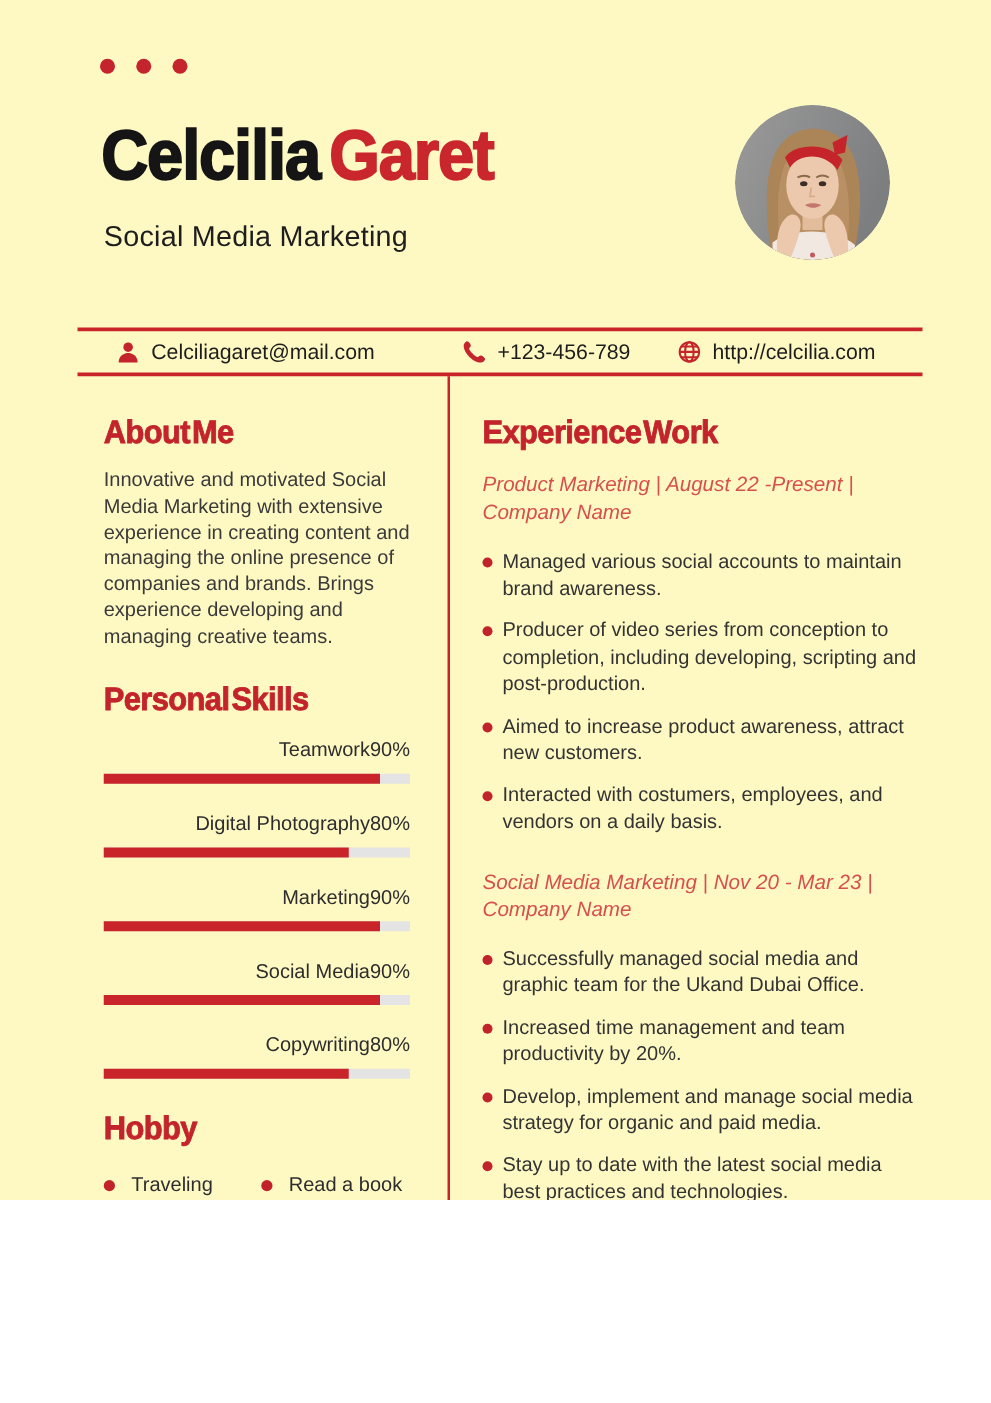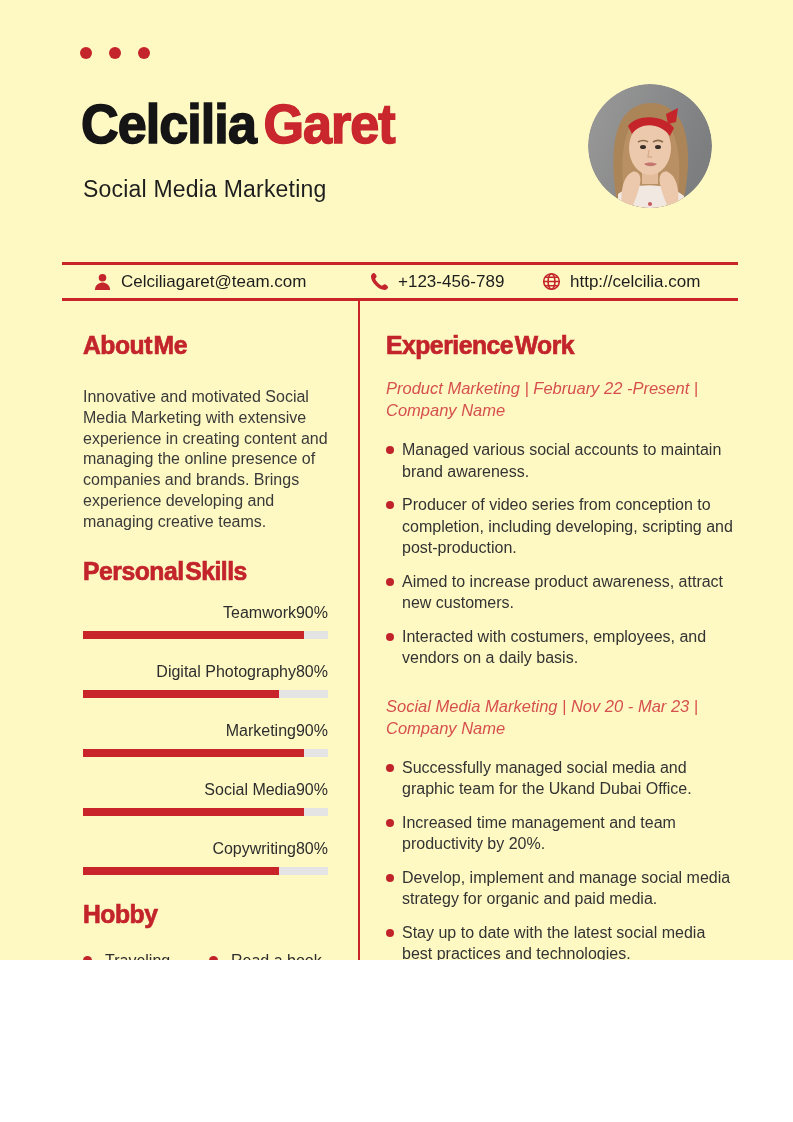--- a/index.html
+++ b/index.html
@@ -54,21 +54,21 @@
   .col-right-inner { width:352px; }
 
   .sec-heading {
     color:#c3242b; font-weight:bold; font-size:26px; letter-spacing:-0.5px;
     word-spacing:-5px; -webkit-text-stroke:0.7px;
     transform:scaleX(0.95); transform-origin:left center; white-space:nowrap;
   }
 
   
   .about-heading { margin-top:29px; }
-  .about-text { margin-top:26px; font-size:16px; line-height:20.8px; color:#3a3a3a; }
+  .about-text { margin-top:14px; font-size:16px; line-height:20.8px; color:#3a3a3a; }
   .skills-heading { margin-top:23px; }
   .skills-list { margin-top:17px; }
   .skill { margin-bottom:24px; }
   .skill-row { display:flex; justify-content:flex-end; align-items:baseline;
                font-size:16px; color:#2d2d2d; }
   .skill-track { margin-top:9px; height:8px; background:#e4e4e4; width:100%; }
   .skill-fill { height:100%; background:#c8242a; }
   .hobby-heading { margin-top:7px; }
   .hobby-grid { margin-top:22px; display:grid; grid-template-columns:126px auto;
                 row-gap:25px; }
@@ -156,21 +156,21 @@
   <div class="content-frame">
 
     <div class="contact">
       <div class="contact-item ci-email">
         <span class="cicon">
           <svg viewBox="0 0 20 20" width="19" height="19">
               <circle cx="10" cy="6" r="4" fill="#c4242b"></circle>
               <path d="M2 19 C2 13 7 11 10 11 C13 11 18 13 18 19 Z" fill="#c4242b"></path>
             </svg>
         </span>
-        <span>Celciliagaret@team.com</span>
+        <span>Celciliagaret@mail.com</span>
       </div>
       <div class="contact-item ci-phone">
         <span class="cicon">
           <svg viewBox="0 0 20 20" width="19" height="19">
               <path d="M4 1 C5 1 7 3.4 7 4.6 C7 5.8 5.6 6.4 5.6 7.4 C5.6 9 11 14.4 12.6 14.4 C13.6 14.4 14.2 13 15.4 13 C16.6 13 19 15 19 16 C19 17.6 16.8 19 15.4 19 C9 19 1 11 1 4.6 C1 3.2 2.7 1 4 1 Z" fill="#c4242b"></path>
             </svg>
         </span>
         <span>+123-456-789</span>
       </div>
       <div class="contact-item ci-web">
@@ -250,21 +250,21 @@
             </div>
         </div>
       </div>
 
       <div class="divider"></div>
 
       <div class="col-right">
         <div class="col-right-inner">
           <div class="sec-heading exp-heading">Experience Work</div>
           <div id="jobs">
-              <div class="job-title">Product Marketing | February 22 -Present | Company Name</div>
+              <div class="job-title">Product Marketing | August 22 -Present | Company Name</div>
               <ul class="bullets">
                 <li>Managed various social accounts to maintain brand awareness.</li>
                 <li>Producer of video series from conception to completion, including developing, scripting and post-production.</li>
                 <li>Aimed to increase product awareness, attract new customers.</li>
                 <li>Interacted with costumers, employees, and vendors on a daily basis.</li>
               </ul>
               <div class="job-title job2-title">Social Media Marketing | Nov 20 - Mar 23 | Company Name</div>
               <ul class="bullets">
                 <li>Successfully managed social media and graphic team for the Ukand Dubai Office.</li>
                 <li>Increased time management and team productivity by 20%.</li>

